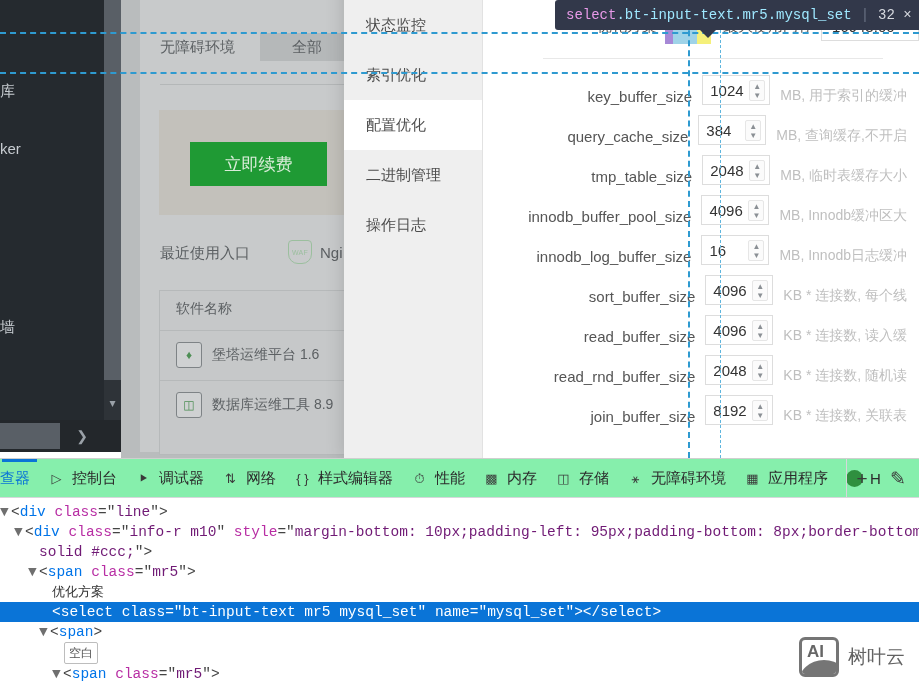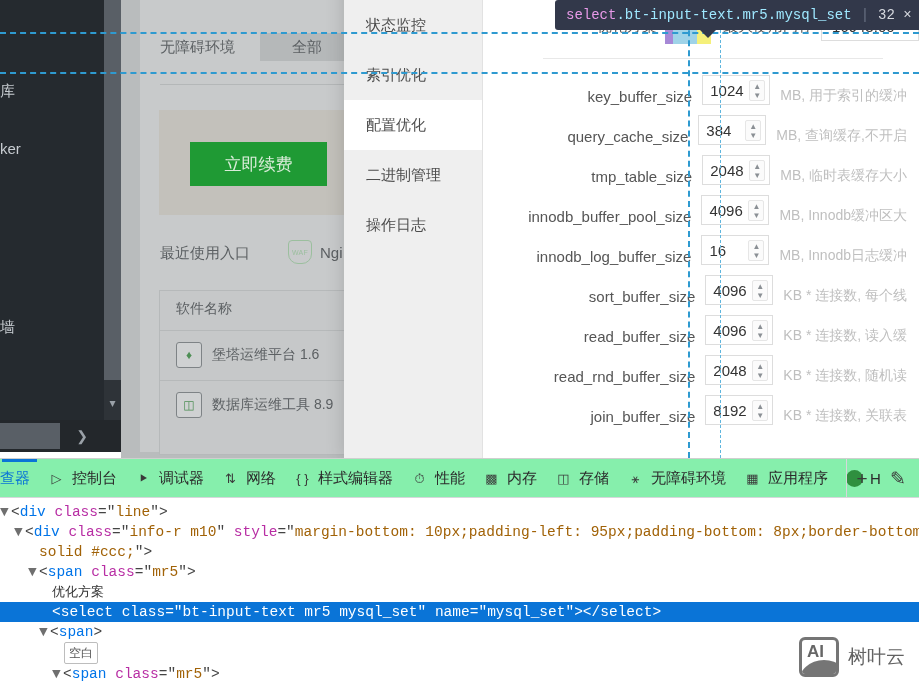--- a/index.html
+++ b/index.html
@@ -261,21 +261,21 @@
     color: #333; padding-top: 4px;
   }
   .mline { display: flex; align-items: flex-start; line-height: 20px; white-space: pre; }
   .mline.sel { background: #0a74d7; color: #fff; }
   .mline.sel .tk-tag, .mline.sel .tk-attr, .mline.sel .tk-val,
   .mline.sel .tk-pun { color: #fff; }
   .tw { width: 11px; color: #6f6f6f; flex: none; }
   .tk-pun { color: #444; }
   .tk-tag { color: #0074e8; }
   .tk-attr { color: #b82ea4; }
-  .tk-val { color: #a16207; }
+  .tk-val { color: #701a75; }
   .tk-text { color: #333; }
   .whitespace-chip {
     display: inline-block; border: 1px solid #bdbdbd; border-radius: 2px;
     padding: 0 4px; font-size: 12px; color: #555; background: #fff;
     font-family: "Liberation Sans", sans-serif;
   }
 
   .watermark {
     position: absolute; right: 14px; bottom: 14px; display: flex;
     align-items: center; gap: 9px; opacity: .92; margin-left: 28px;

